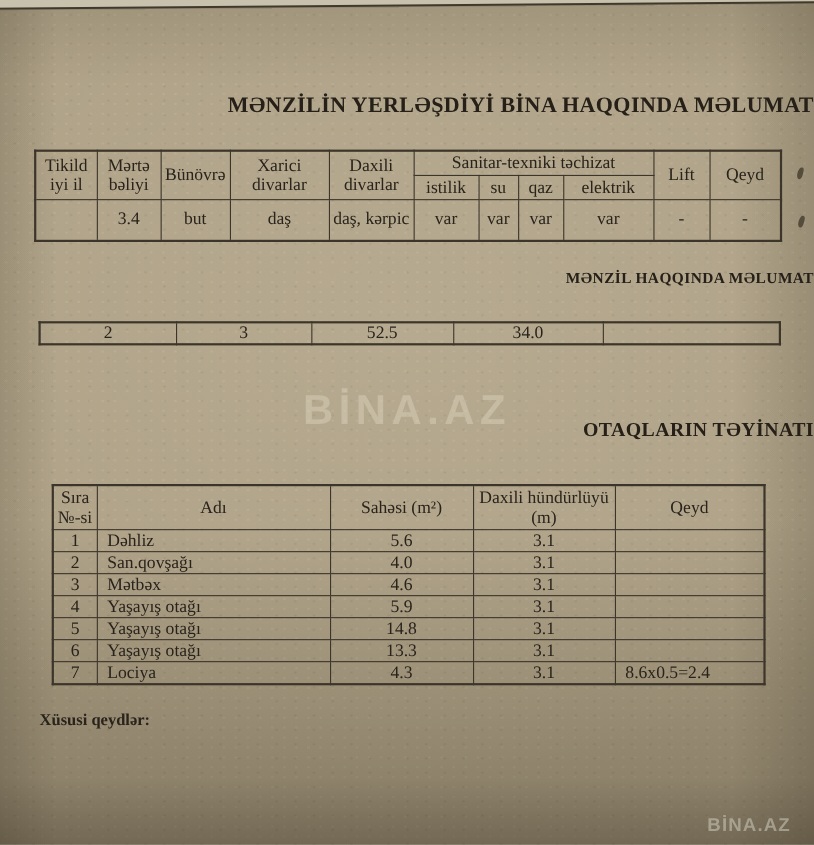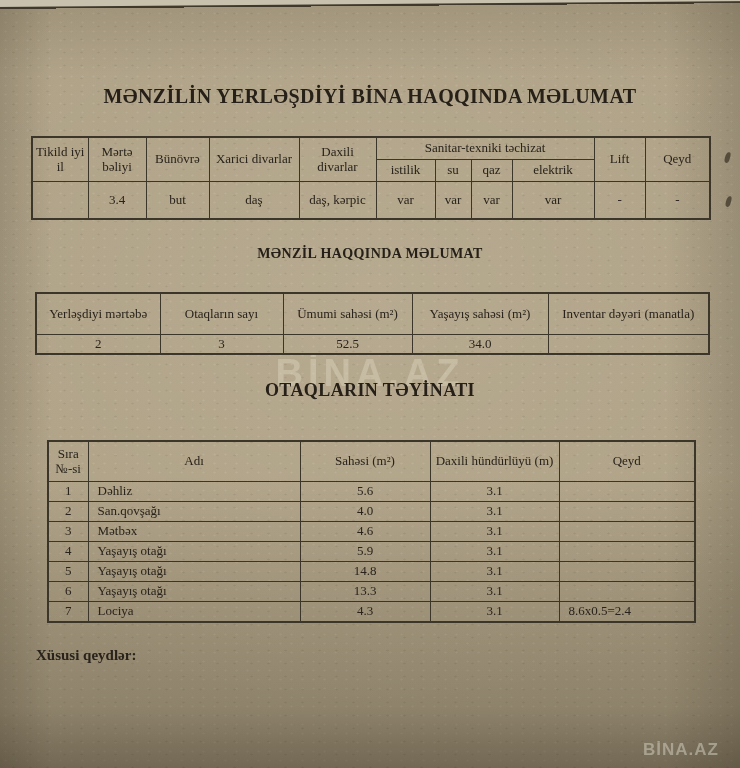--- a/index.html
+++ b/index.html
@@ -19,29 +19,29 @@
       #b2a58a;
     background-size:auto,auto,auto,11px 9px,17px 13px;
     background-position:0 0,0 0,0 0,0 0,5px 7px;
   }
   .page-top-edge{
     position:absolute;top:-3px;left:-6px;width:106%;height:10px;
     background:#c7c1ae;border-bottom:2px solid #3f382b;
     transform:rotate(-0.45deg);transform-origin:left center;
   }
   .title{
-    position:absolute;left:0;width:740px;text-align:center;
+    position:absolute;left:0;width:740px;text-align:right;
     font-weight:bold;letter-spacing:0.4px;color:#262018;
   }
   .title1{top:85px;font-size:20px;}
   .title2{top:246px;font-size:14px;}
   .title3{top:380px;font-size:18px;z-index:3;}
   table{
     position:absolute;border-collapse:collapse;table-layout:fixed;
-    font-size:13px;color:#29231b;z-index:2;
+    font-size:16px;color:#29231b;z-index:2;
   }
   table, th, td{border:1.6px solid #3c352a;}
   table{border-width:2px;}
   th{font-weight:normal;line-height:1.12;padding:1px 2px;text-align:center;vertical-align:middle;}
   td{line-height:1.1;padding:0 2px;text-align:center;vertical-align:middle;}
   .t1{left:31px;top:136px;width:678px;}
   .t1 .hrow2 th{height:19px;}
   .t1 .hgroup{height:19px;}
   .t1 .drow td{height:36px;}
   .t2{left:35px;top:292px;width:673px;}
@@ -136,27 +136,20 @@
 
   <table class="t2">
     <colgroup>
       <col style="width:124px">
         <col style="width:123px">
         <col style="width:129px">
       <col style="width:136px">
         <col style="width:161px">
     </colgroup>
     <tbody>
-      <tr class="hrow">
-        <th>Yerləşdiyi mərtəbə</th>
-        <th>Otaqların sayı</th>
-        <th>Ümumi sahəsi (m²)</th>
-        <th>Yaşayış sahəsi (m²)</th>
-        <th>Inventar dəyəri (manatla)</th>
-      </tr>
       <tr class="drow">
         <td>2</td>
         <td>3</td>
         <td>52.5</td>
         <td>34.0</td>
         <td></td>
       </tr>
     </tbody>
   </table>
 

